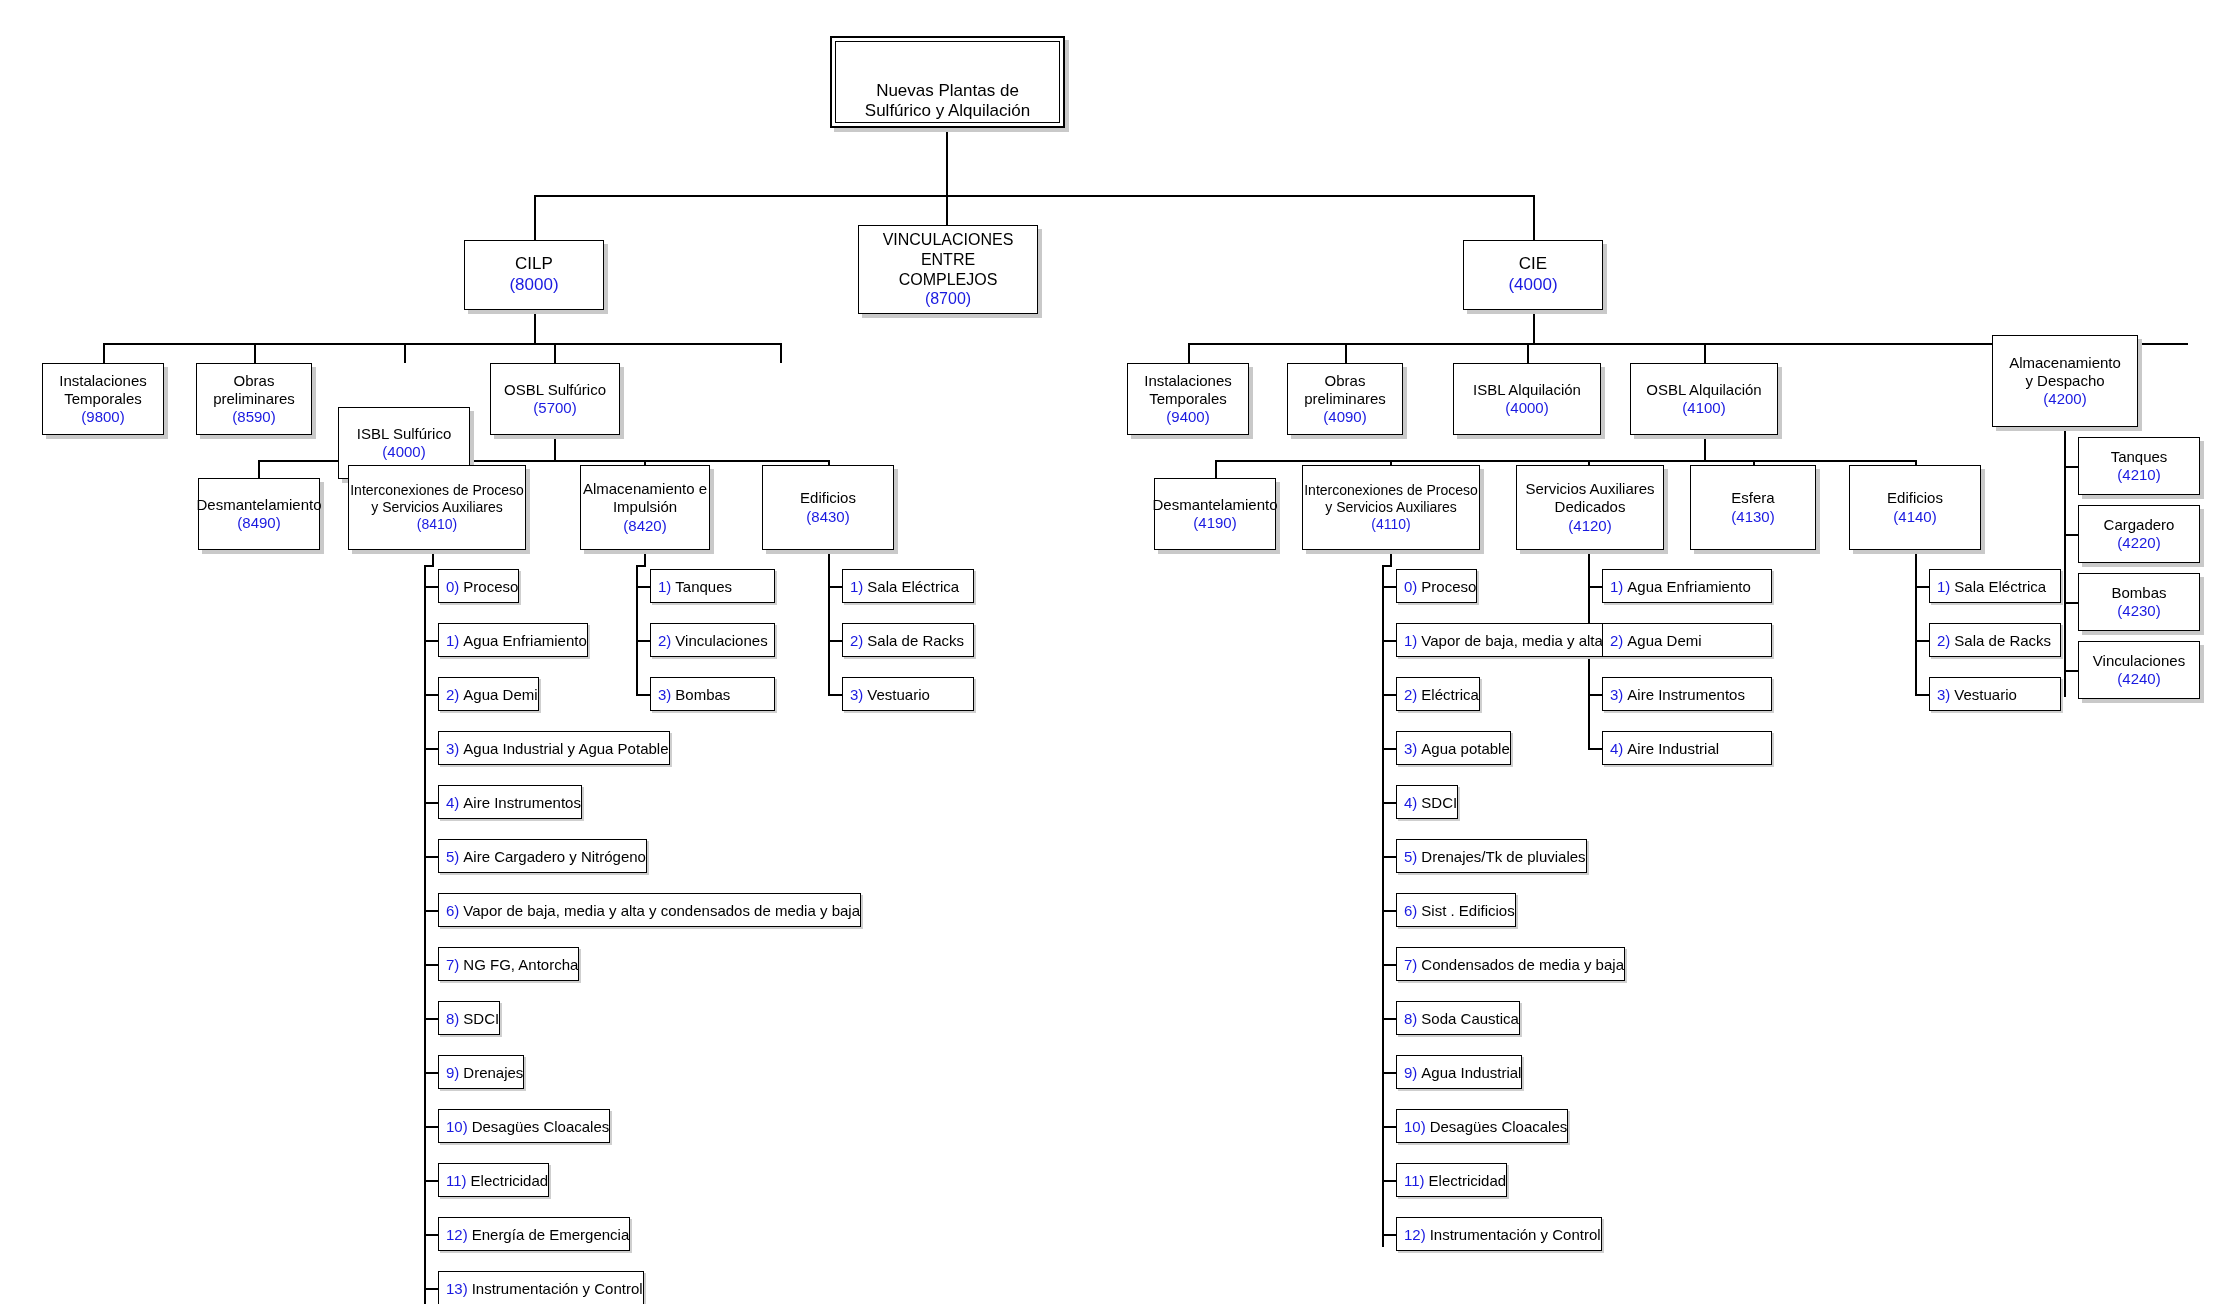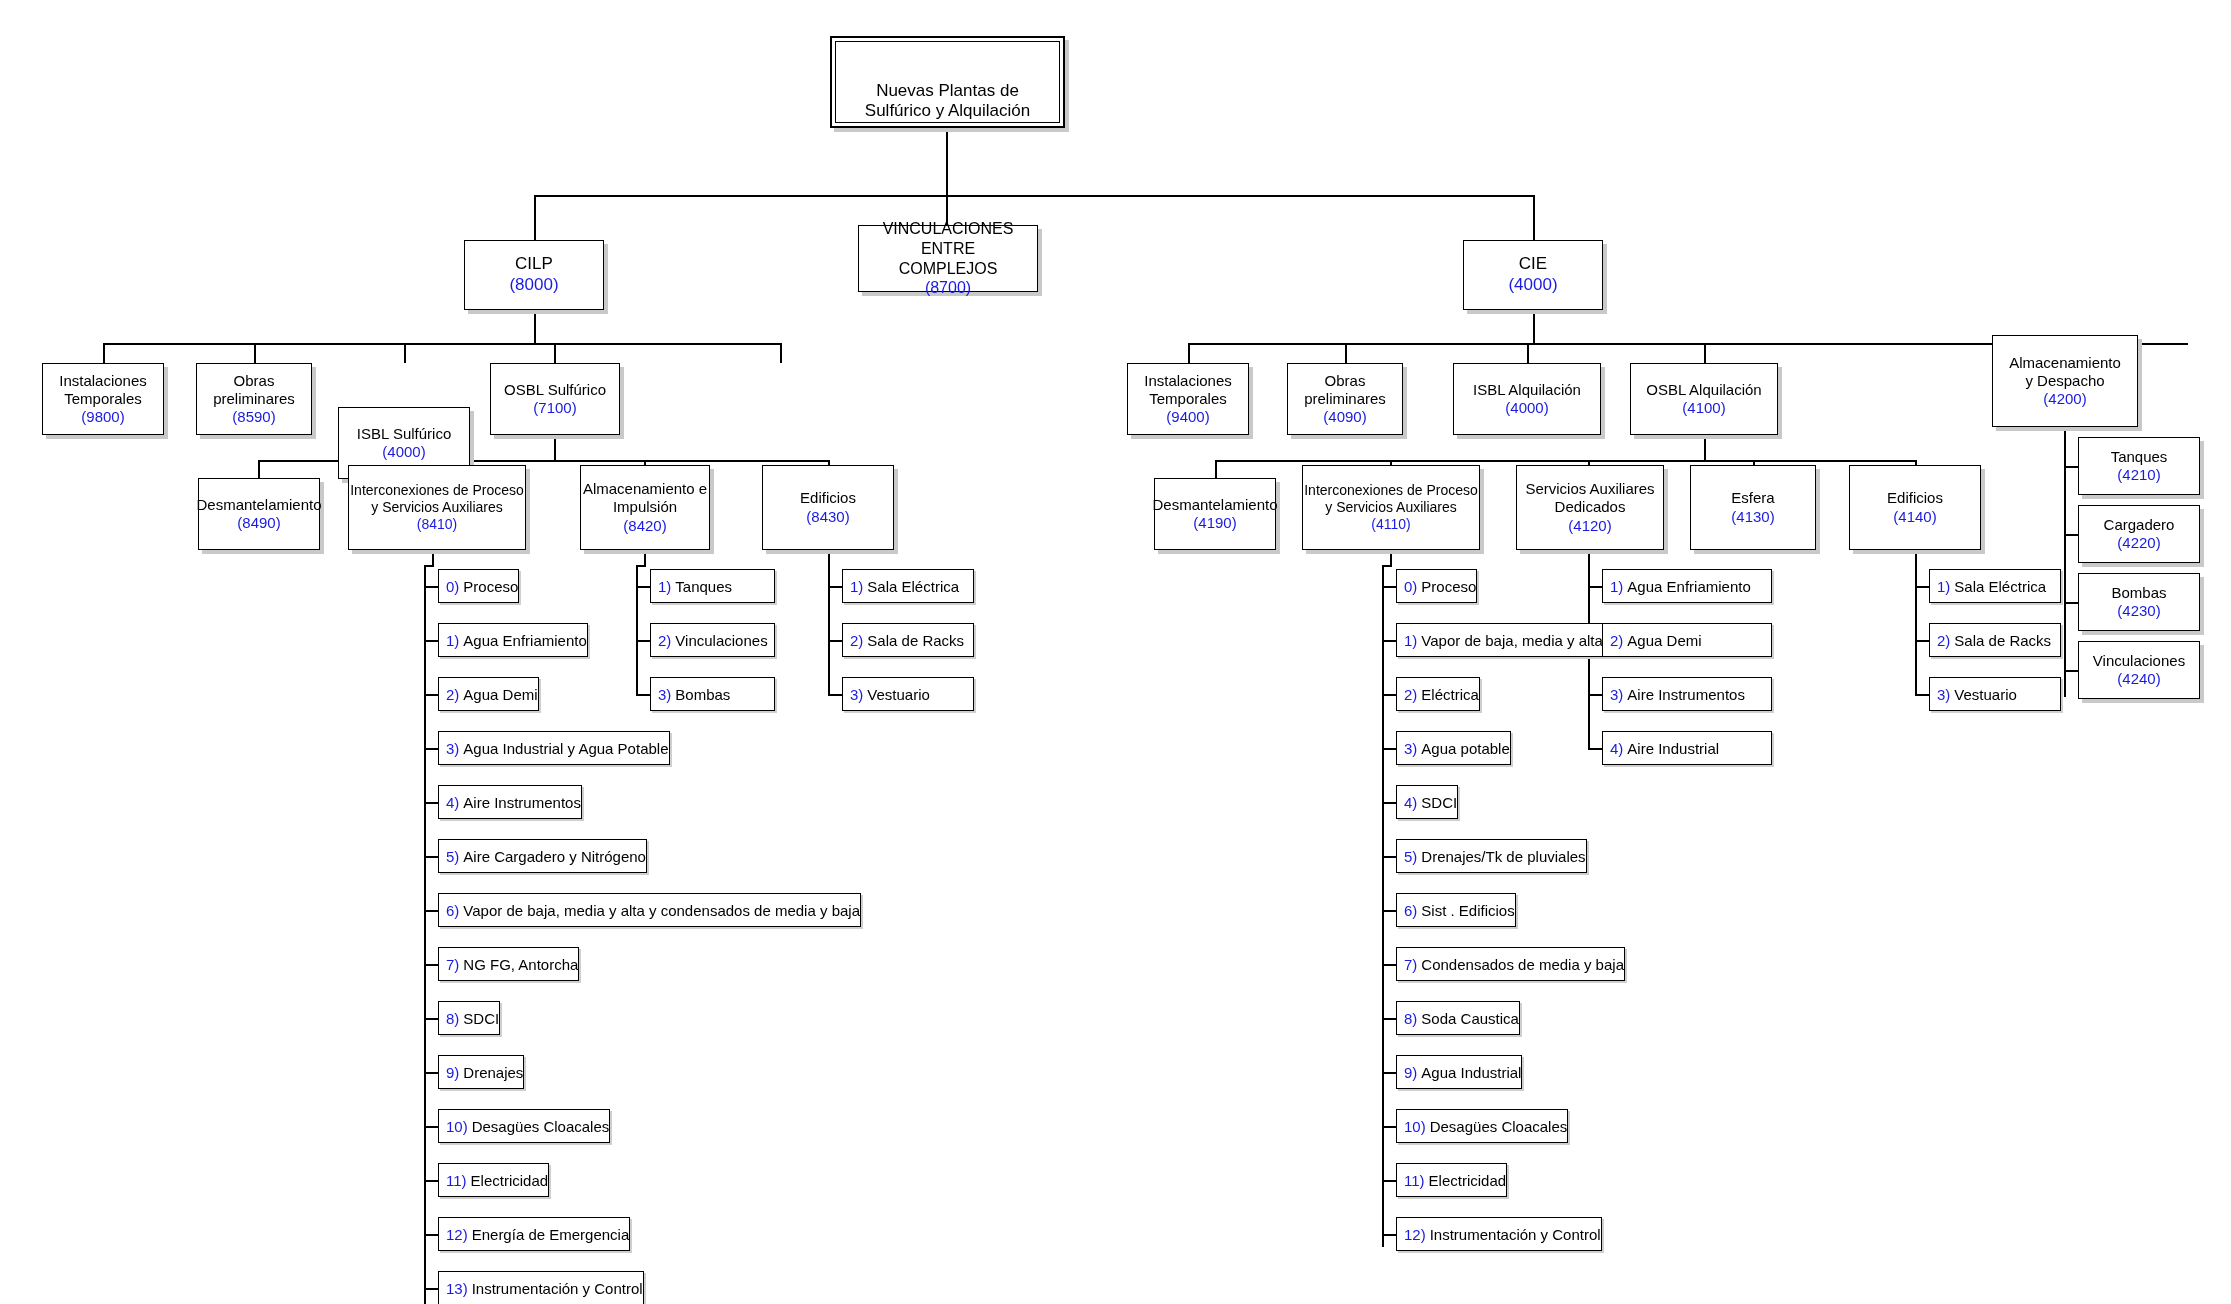--- a/index.html
+++ b/index.html
@@ -85,21 +85,21 @@
 
   <div class="ln vl" style="left:534px;top:195px;height:45px;"></div>
   <div class="ln vl" style="left:946px;top:195px;height:45px;"></div>
   <div class="ln vl" style="left:1533px;top:195px;height:45px;"></div>
 
   <div class="box lvl2 shadow" style="left:464px;top:240px;width:140px;height:70px;">
     <span class="ttl">CILP</span>
     <span class="code">(8000)</span>
   </div>
 
-  <div class="box lvl2 shadow" style="left:858px;top:225px;width:180px;height:67px;font-size:16px;">
+  <div class="box lvl2 shadow" style="left:858px;top:225px;width:180px;height:89px;font-size:16px;">
     <span class="ttl">VINCULACIONES ENTRE
 COMPLEJOS</span>
     <span class="code">(8700)</span>
   </div>
 
   <div class="box lvl2 shadow" style="left:1463px;top:240px;width:140px;height:70px;">
     <span class="ttl">CIE</span>
     <span class="code">(4000)</span>
   </div>
 
@@ -120,21 +120,21 @@
     <span class="ttl">Obras
 preliminares</span>
     <span class="code">(8590)</span>
   </div>
   <div class="box lvl3 shadow" style="left:338px;top:363px;width:132px;height:72px;margin-top:44px;">
     <span class="ttl">ISBL Sulfúrico</span>
     <span class="code">(4000)</span>
   </div>
   <div class="box lvl3 shadow" style="left:490px;top:363px;width:130px;height:72px;">
     <span class="ttl">OSBL Sulfúrico</span>
-    <span class="code">(7100)</span>
+    <span class="code">(5700)</span>
   </div>
 
   <div class="ln vl" style="left:554px;top:435px;height:25px;"></div>
   <div class="ln hl" style="left:258px;top:460px;width:570px;"></div>
   <div class="ln vl" style="left:258px;top:460px;height:18px;"></div>
   <div class="ln vl" style="left:432px;top:460px;height:18px;"></div>
   <div class="ln vl" style="left:644px;top:460px;height:18px;"></div>
   <div class="ln vl" style="left:828px;top:460px;height:18px;"></div>
 
   <div class="box lvl4 shadow" style="left:198px;top:478px;width:122px;height:72px;">

